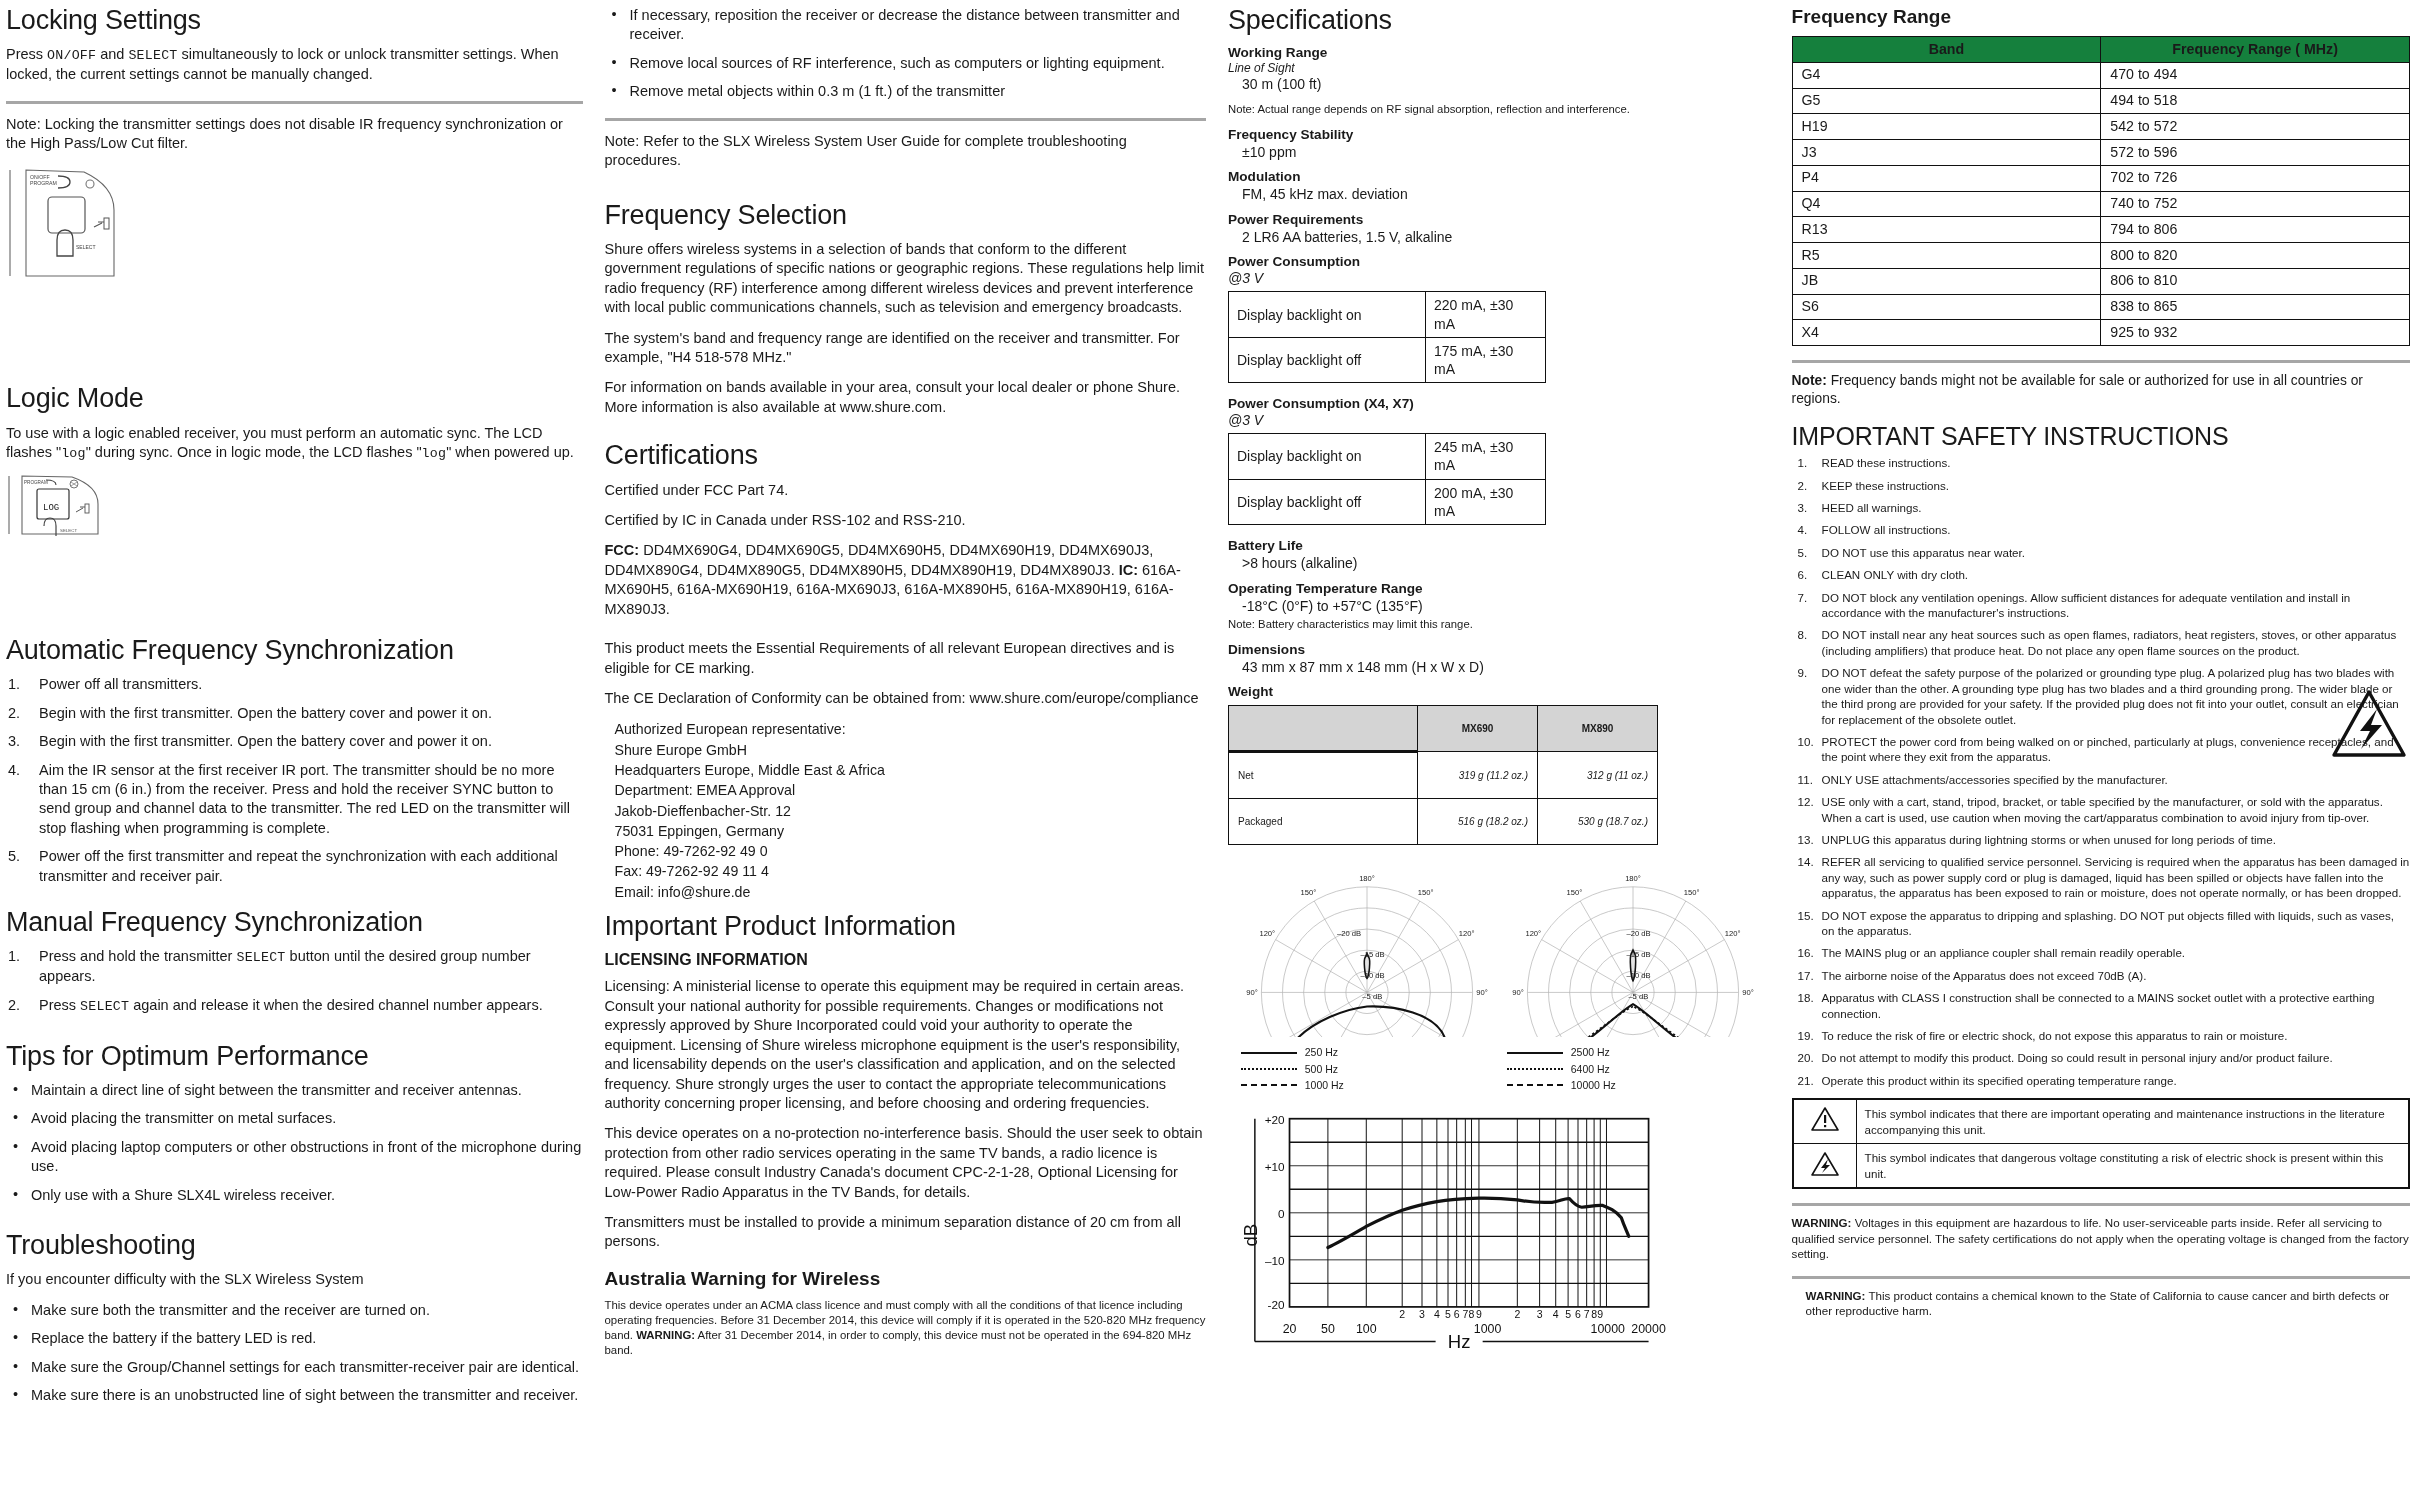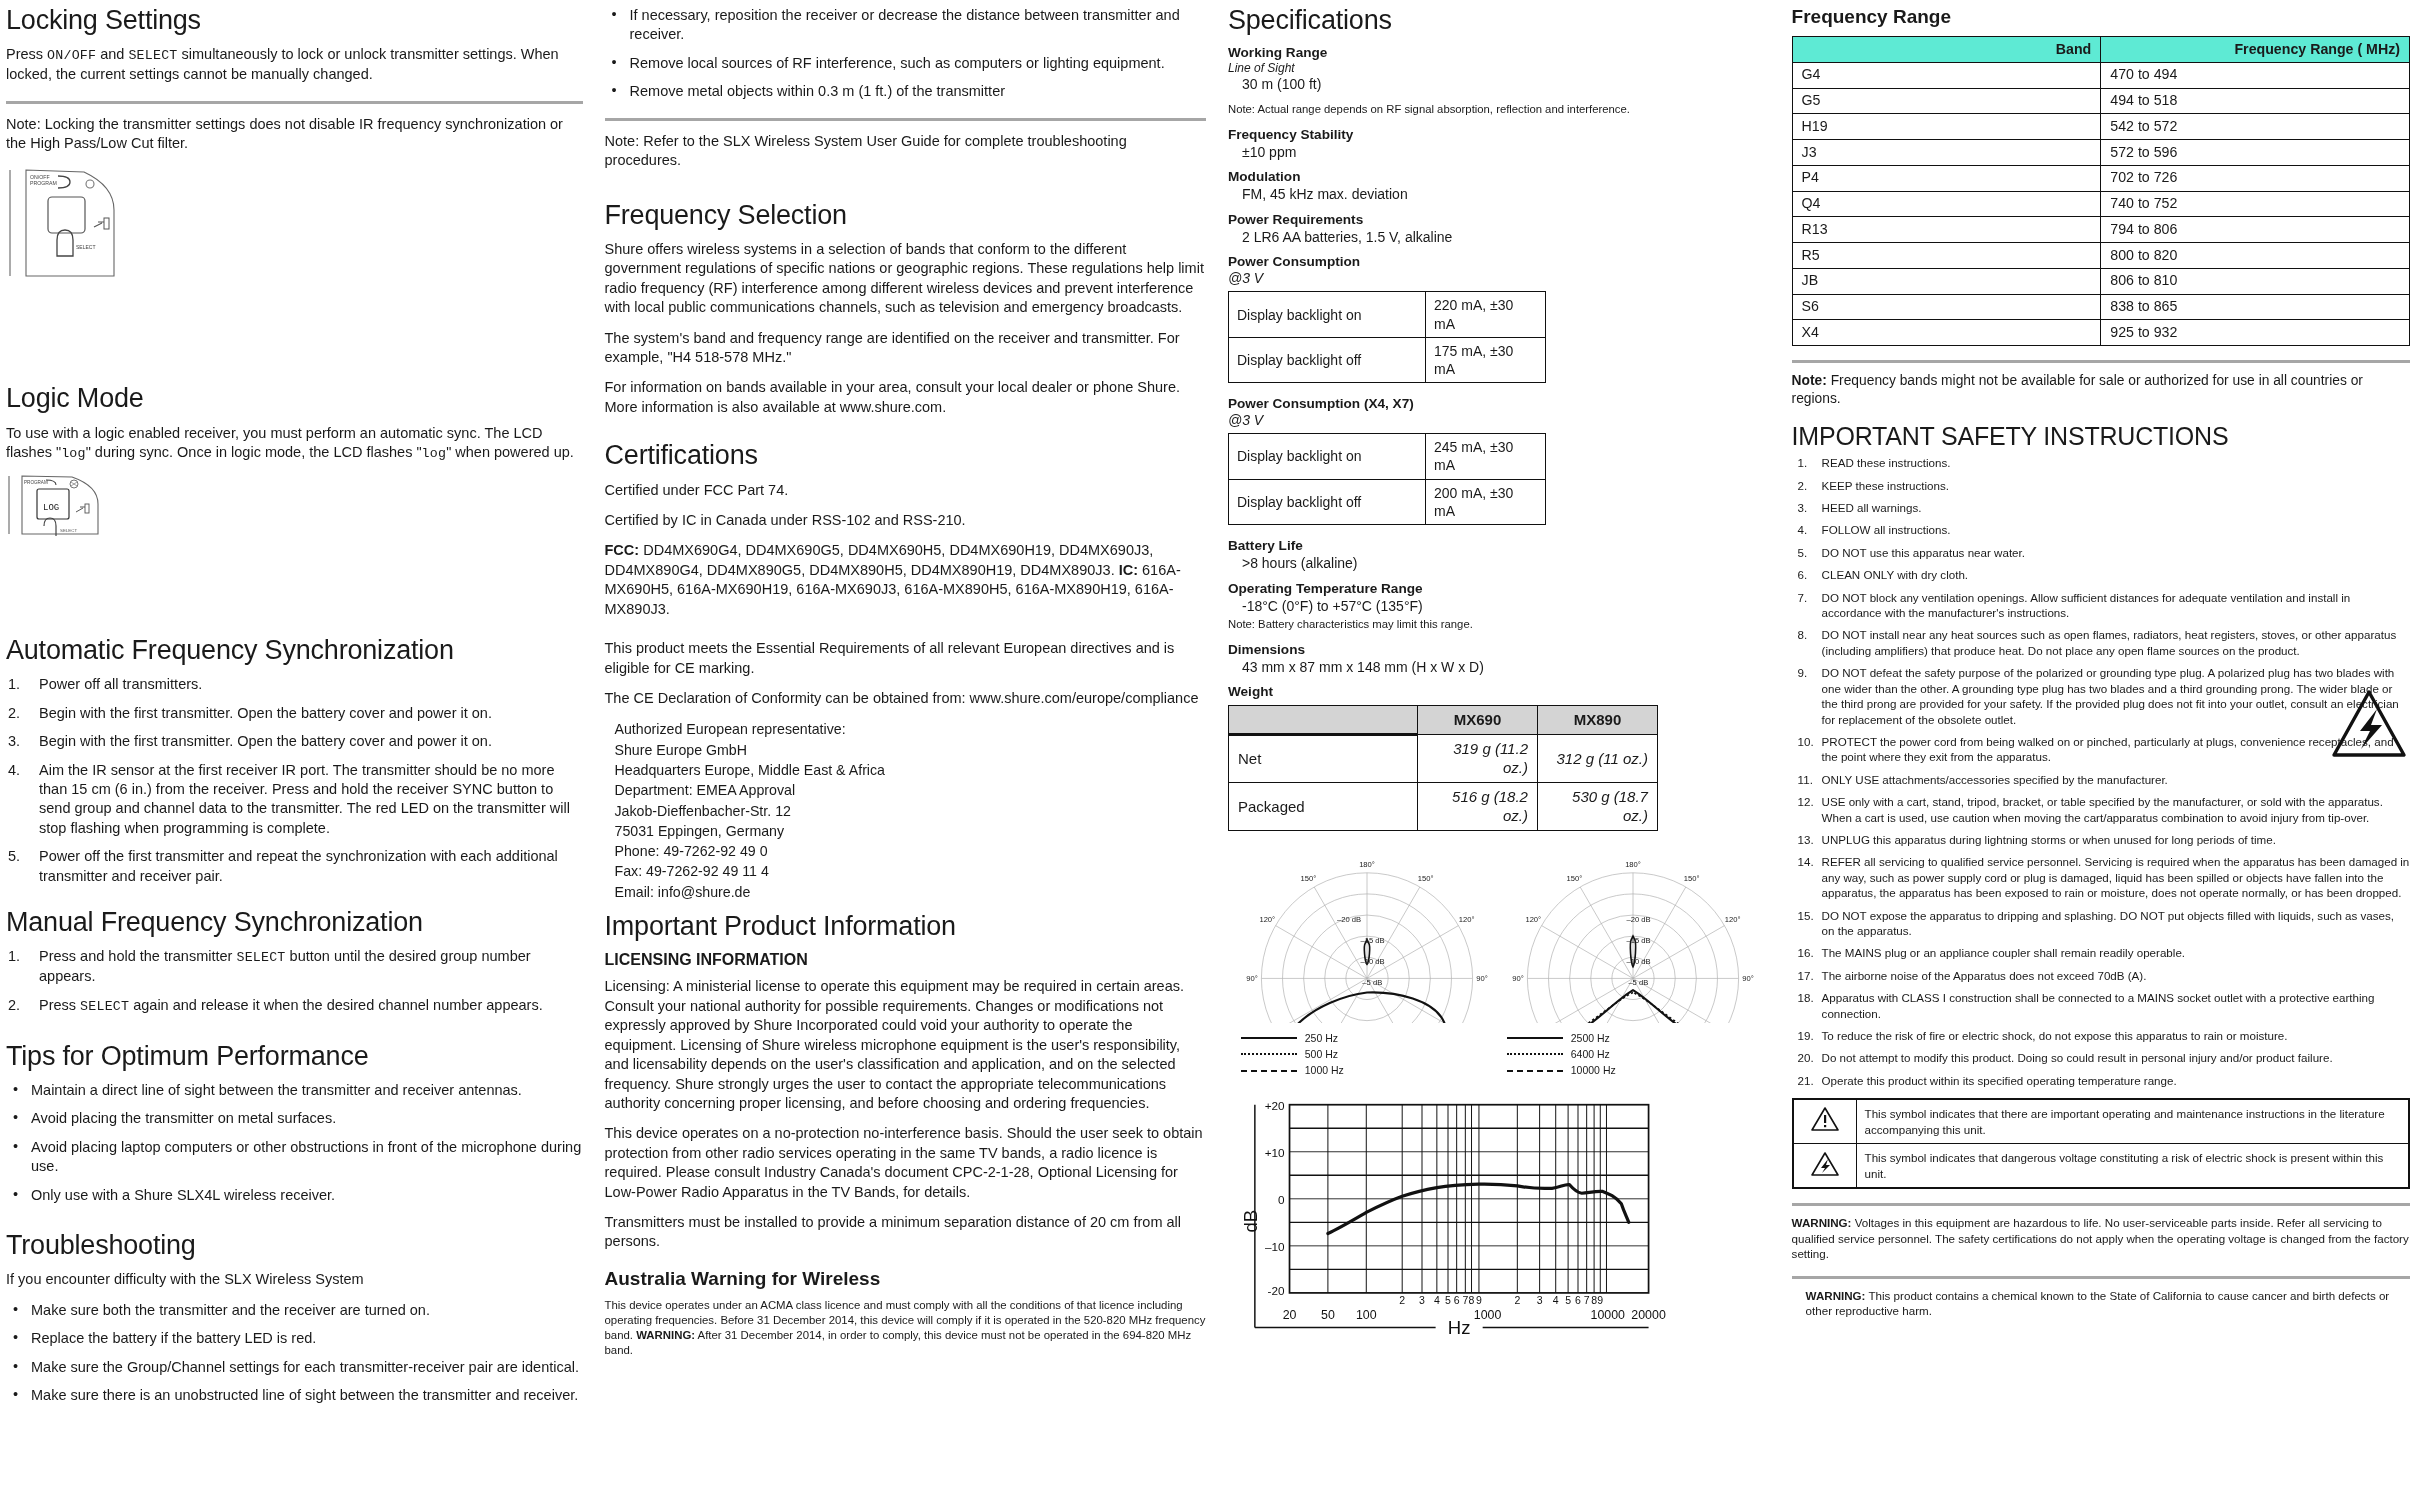--- a/index.html
+++ b/index.html
@@ -39,29 +39,29 @@
   ol.safety>li{counter-increment:s;font-size:11.6px;line-height:1.33;margin-bottom:7px;
     padding-left:30px;position:relative;}
   ol.safety>li:before{content:counter(s) ".";position:absolute;left:6px;top:0;}
 
   table{border-collapse:collapse;font-size:14px;margin:0 0 13px 0;}
   .spec-tbl{width:318px;}
   .spec-tbl td{border:1.4px solid #111;padding:4px 8px;line-height:1.3;}
   .spec-tbl td:first-child{width:180px;}
 
   .wt-tbl{width:430px;}
-  .wt-tbl th,.wt-tbl td{border:1.4px solid #111;padding:4px 9px;line-height:1.3;font-size:15px;}
+  .wt-tbl th,.wt-tbl td{border:1.4px solid #111;padding:16px 9px;line-height:1.3;font-size:10px;}
   .wt-tbl th{background:#d4d4d4;text-align:center;font-weight:bold;}
   .wt-tbl th.blank{background:#d4d4d4;border-bottom:3px solid #111;}
   .wt-tbl td.num{text-align:right;font-style:italic;}
   .wt-tbl td.lab{width:170px;}
 
   .fr-tbl{width:100%;}
   .fr-tbl th,.fr-tbl td{border:1.4px solid #111;padding:3.5px 9px;font-size:14.2px;line-height:1.25;}
-  .fr-tbl th{background:#5eead4;text-align:right;font-weight:bold;}
+  .fr-tbl th{background:#15803d;text-align:center;font-weight:bold;}
   .fr-tbl td:first-child{width:50%;}
 
   .sym-tbl{width:100%;border:2px solid #111;border-collapse:collapse;margin:8px 0 0 0;}
   .sym-tbl td{border:1.6px solid #111;padding:6px 8px;font-size:11.6px;line-height:1.34;vertical-align:middle;}
   .sym-tbl td.icon{width:46px;text-align:center;border-right:1.6px solid #111;}
   .sub{margin:0 0 8px 14px;font-size:14px;line-height:1.33;}
   .note-sm{font-size:11.3px;line-height:1.3;margin:1px 0 10px 0;}
   .addr{font-size:14.2px;line-height:1.43;margin:0 0 10px 10px;}
 
   .img-box{margin:4px 0 0 0;}

